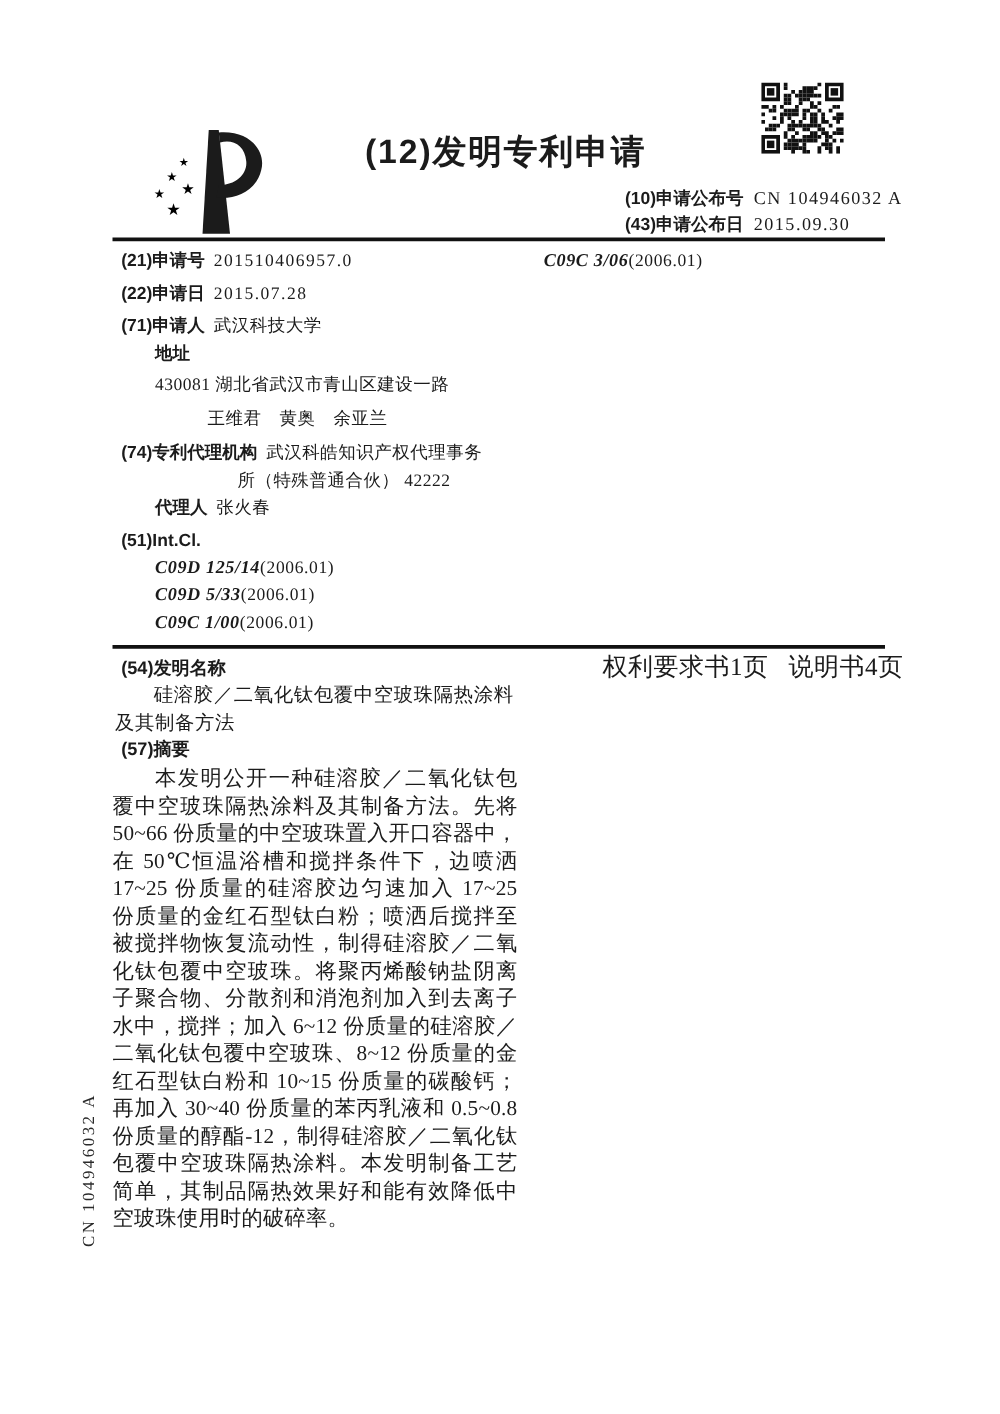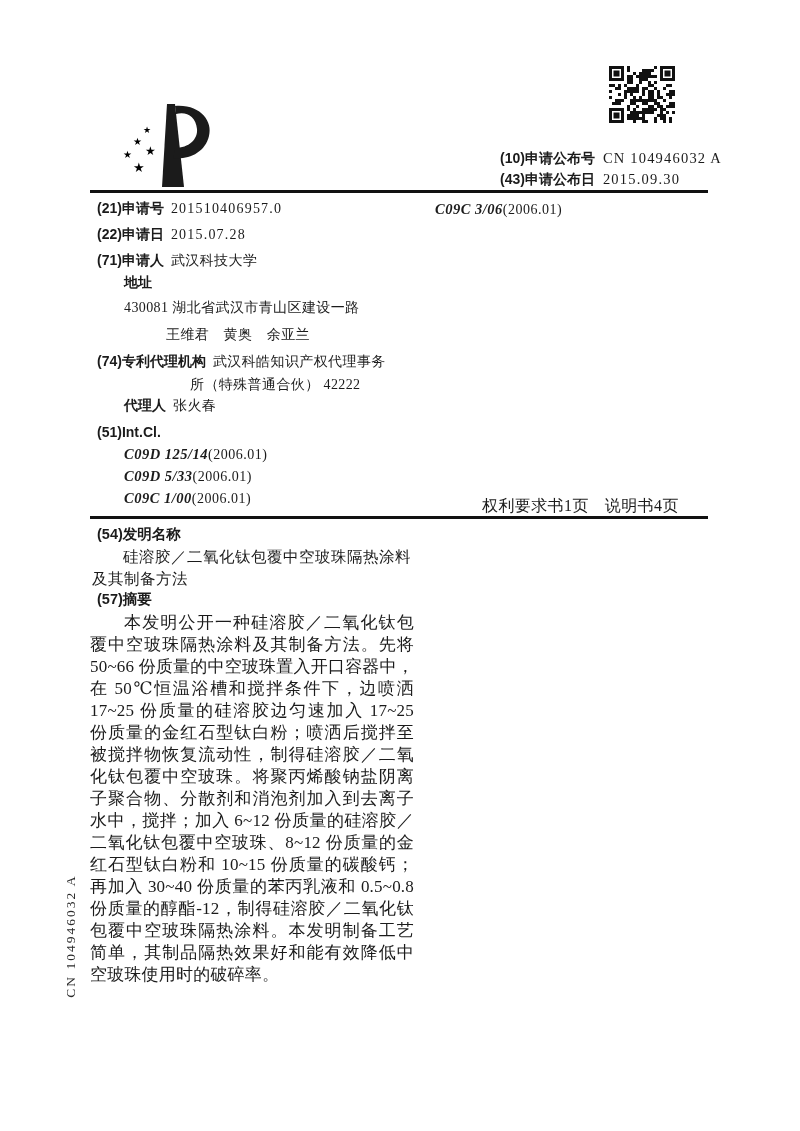--- a/index.html
+++ b/index.html
@@ -13,21 +13,21 @@
   .lbl { font-family:"Liberation Sans","DejaVu Sans",sans-serif; font-weight:bold; }
   .val { font-family:"Liberation Serif","DejaVu Serif",serif; letter-spacing:0.4px; }
   .num { letter-spacing:1.2px; }
   .office { font-size:17px; letter-spacing:0.5px; }
   .doctype { font-size:27px; letter-spacing:1.5px; }
   .pubrow { display:flex; align-items:baseline; gap:8px; font-size:14.5px; }
   .rule { background:#111; height:2.5px; }
   .bibrow { display:flex; align-items:baseline; gap:7px; font-size:14px; white-space:nowrap; }
   .cls { font-style:italic; font-weight:bold; font-size:14.5px; letter-spacing:0.5px; }
   .clsver { font-style:normal; font-weight:normal; font-size:14px; letter-spacing:0.5px; }
-  .pages { display:flex; gap:16px; font-size:16px; }
+  .pages { display:flex; gap:16px; font-size:20px;margin-top:24px; }
   .titleblock { width:330px; font-size:15.5px; line-height:22px; text-indent:2em; letter-spacing:0.5px; }
   .abstract { width:324px; font-size:17px; line-height:22px; text-indent:2em;
               text-align:justify; letter-spacing:0.2px; }
   .sidecode { font-size:13.5px; letter-spacing:2px; color:#2a2a2a;
               transform:rotate(-90deg); transform-origin:center; width:140px; text-align:center; }
   .star { font-family:"DejaVu Sans",sans-serif; }
   svg { display:block; }
 </style>
 </head>
 <body>
@@ -216,20 +216,21 @@
       <path d="M49 3 L57 3 L66 86 L44 86 Z" fill="#1b1b1b"></path>
       <path d="M57 5 C 82 3, 95 20, 91 35 C 87 52, 70 59, 55 57 L57 47 C 71 47, 80 38, 79 28 C 78 15, 68 10, 58 13 Z" fill="#1b1b1b"></path>
       <text class="star" x="25" y="32" font-size="9">★</text>
       <text class="star" x="15" y="44" font-size="10">★</text>
       <text class="star" x="27" y="54" font-size="12">★</text>
       <text class="star" x="5" y="57" font-size="10">★</text>
       <text class="star" x="15" y="71" font-size="13">★</text>
     </svg>
   </div>
 
+  <div class="abs lbl doctype" style="left:292px; top:103px;">(12)发明专利申请</div>
 
   <div class="abs pubrow" style="left:500px; top:150px;">
     <span class="lbl" style="font-size:14px;">(10)申请公布号</span>
     <span class="val num">CN 104946032 A</span>
   </div>
   <div class="abs pubrow" style="left:500px; top:171px;">
     <span class="lbl" style="font-size:14px;">(43)申请公布日</span>
     <span class="val num">2015.09.30</span>
   </div>
 

